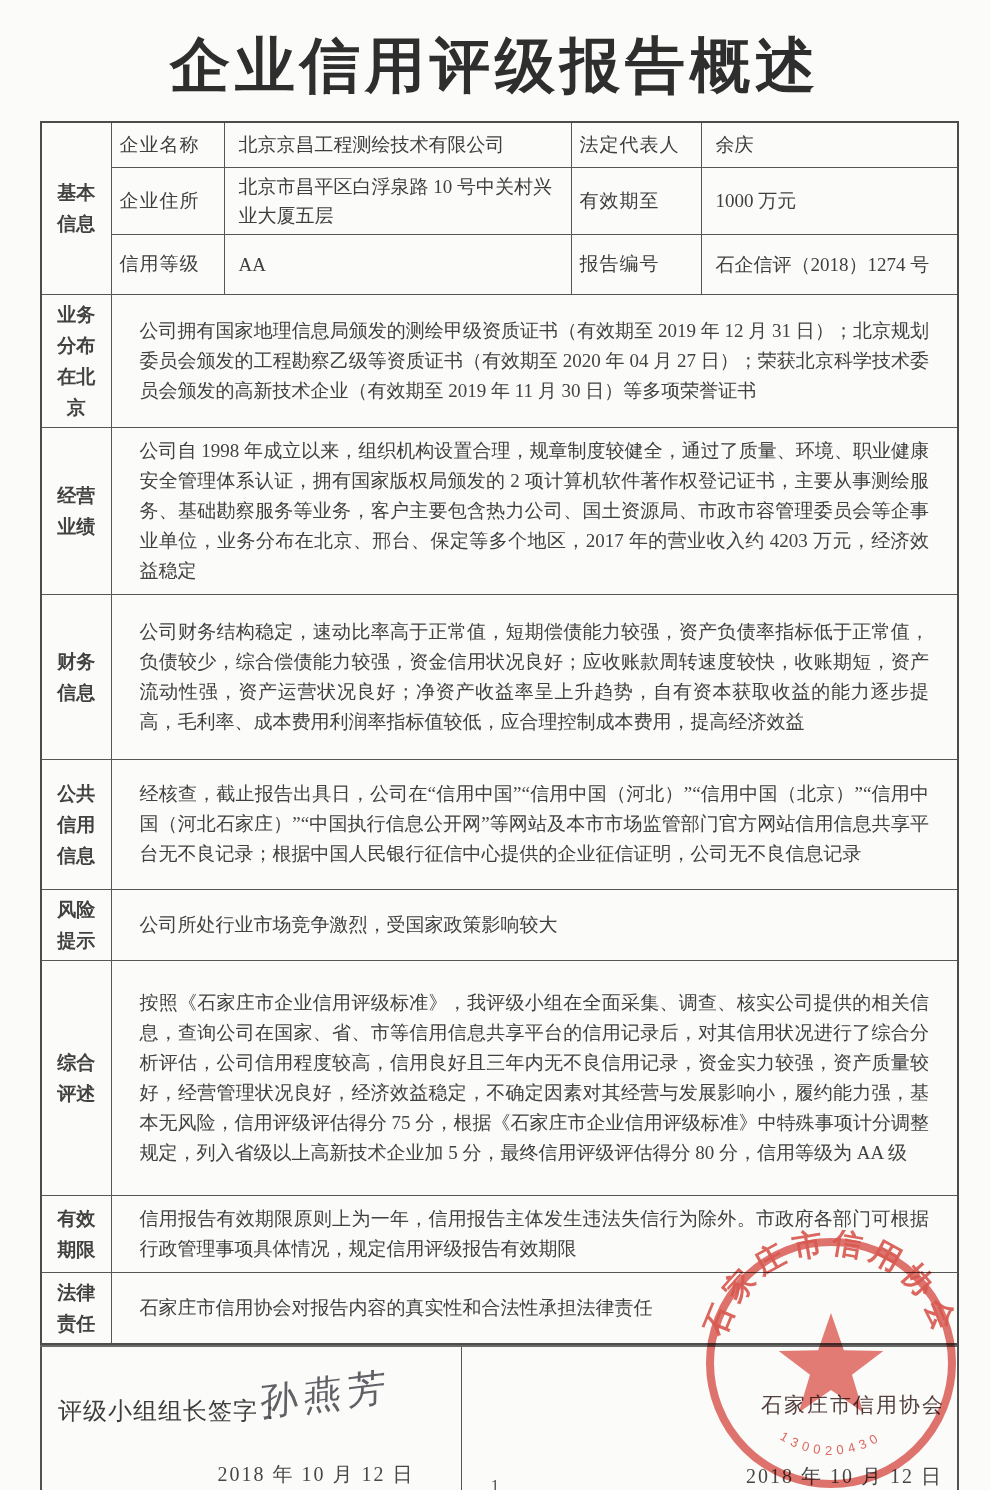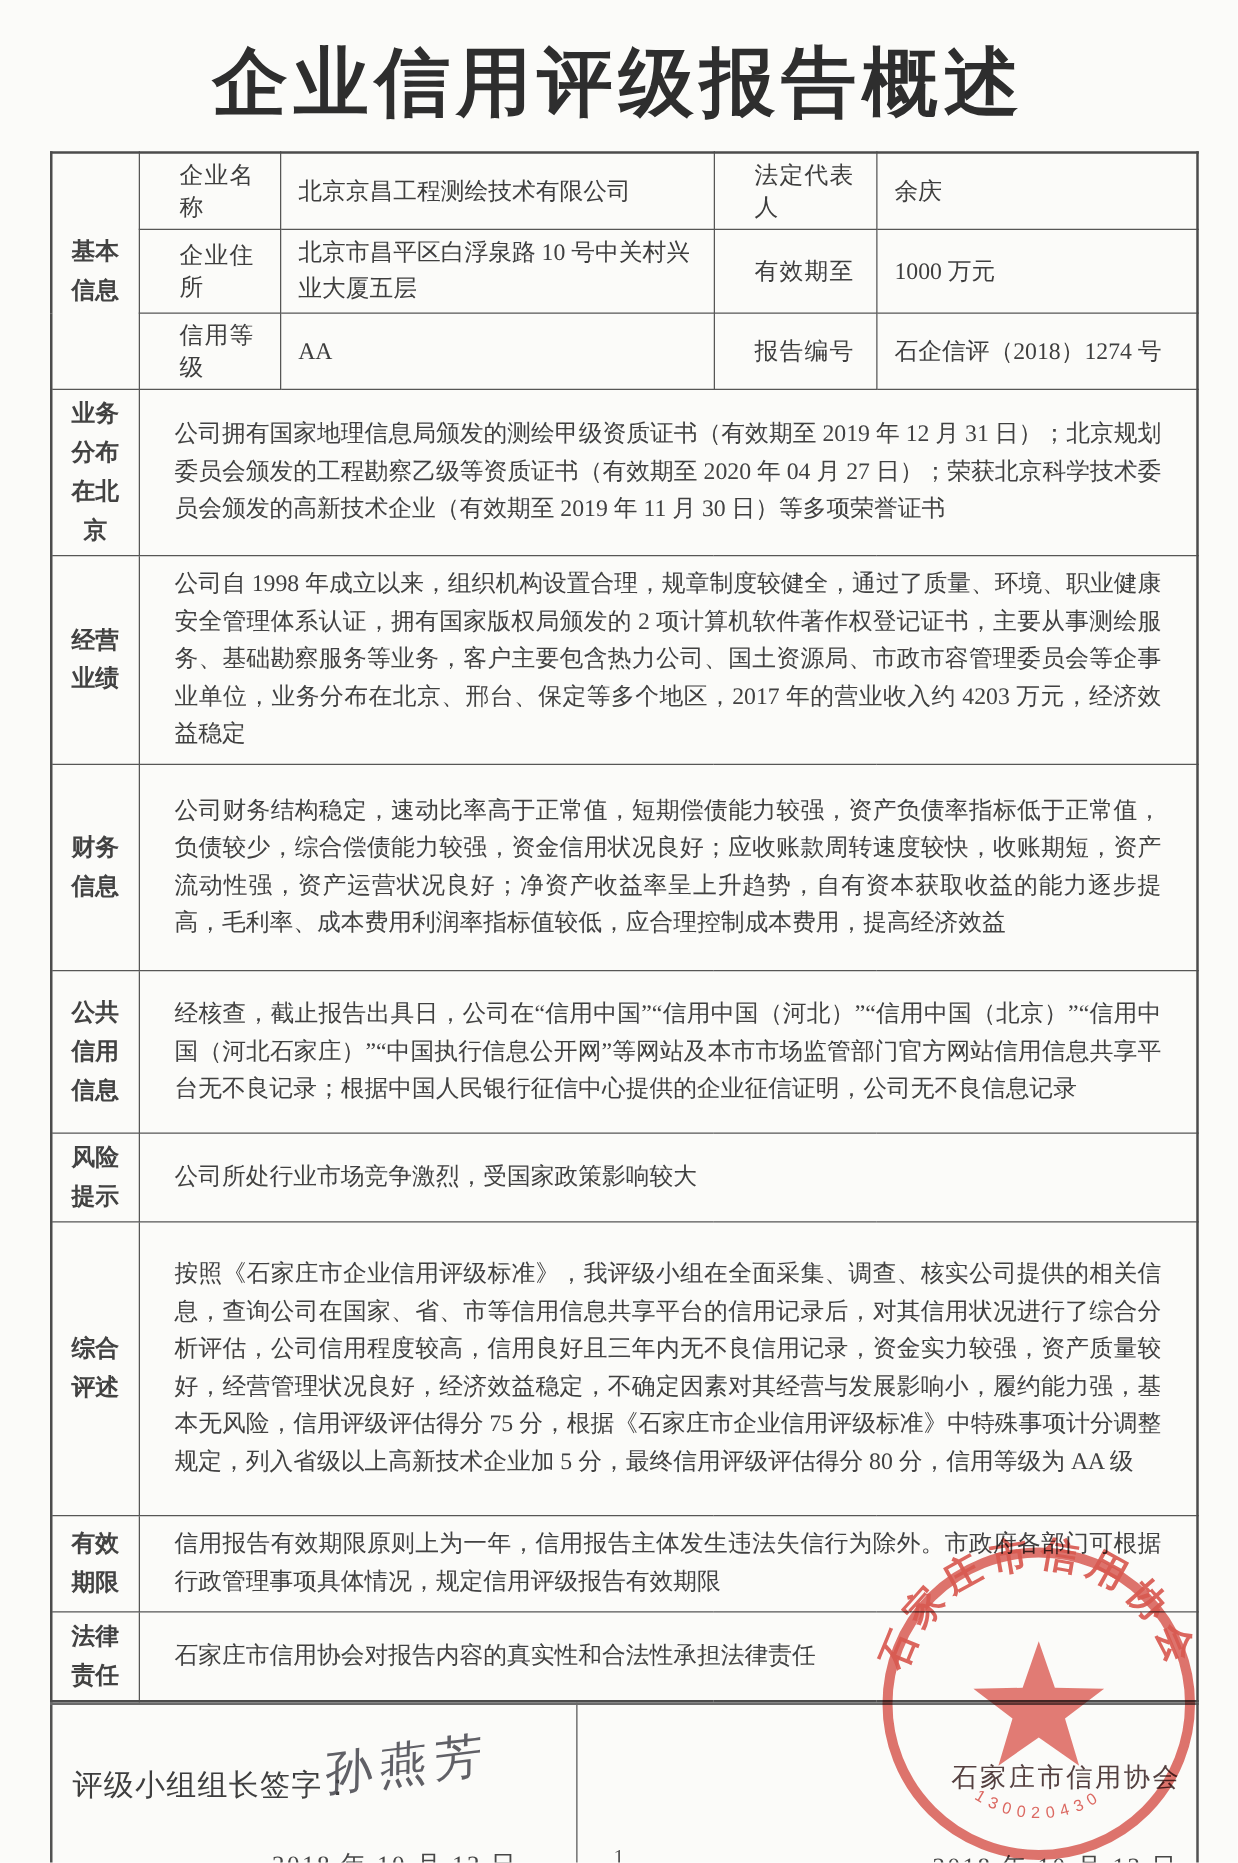--- a/index.html
+++ b/index.html
@@ -37,21 +37,21 @@
     vertical-align:middle;
     word-break:break-word;
   }
   td.sec-label{
     text-align:center;
     padding:4px 10px;
     line-height:31px;
     color:#424242;
     font-weight:bold;
   }
-  td.f-label{padding-left:32px;letter-spacing:1px;}
+  td.f-label{padding-left:8px;letter-spacing:1px;}
   td.f-value{padding-left:14px;line-height:29px;}
   td.para{
     text-align:justify;
     line-height:30px;
     padding:8px 28px;
     color:#414141;
   }
   tr.r1{height:45px;}
   tr.r2{height:65px;font-family:Liberation Serif, serif;}
   tr.r3{height:60px;}

